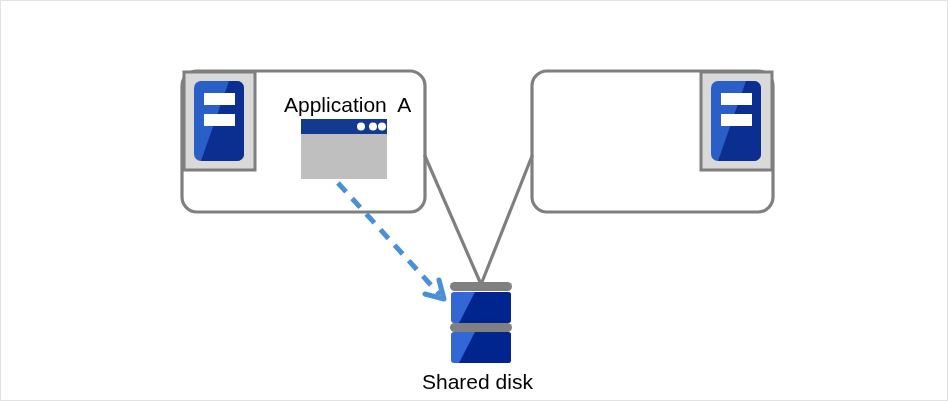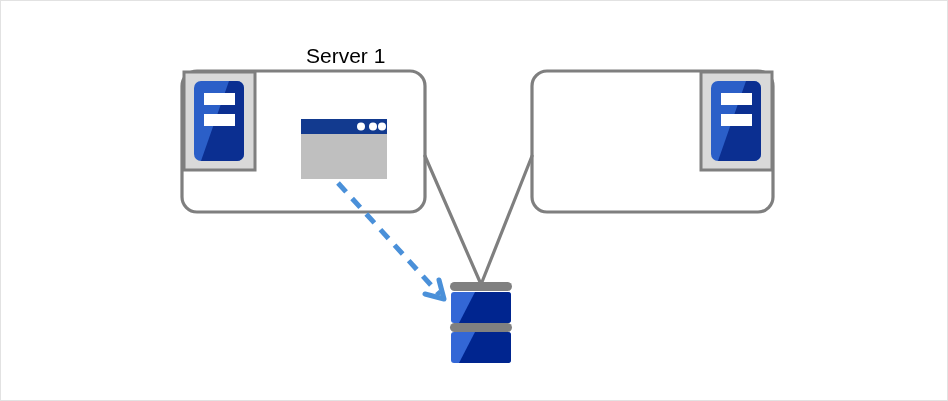--- a/index.html
+++ b/index.html
@@ -87,18 +87,19 @@
       <rect x="449" y="281" width="62" height="9" rx="4.5" ry="4.5" fill="#808080"></rect>
       <rect x="450" y="291" width="60" height="31" rx="3" ry="3" fill="#3367d6"></rect>
       <path d="M 474 291 L 507 291 A 3 3 0 0 1 510 294 L 510 319 A 3 3 0 0 1 507 322 L 458 322 Z" fill="#00258f"></path>
       <rect x="449" y="322" width="62" height="9" rx="4.5" ry="4.5" fill="#808080"></rect>
       <rect x="450" y="331" width="60" height="31" rx="3" ry="3" fill="#3367d6"></rect>
       <path d="M 474 331 L 507 331 A 3 3 0 0 1 510 334 L 510 359 A 3 3 0 0 1 507 362 L 458 362 Z" fill="#00258f"></path>
     </g>
 
   </svg>
 
-  <div class="label" id="server1-title">Server 1</div>
 
 
+  <div class="label" id="app-a-title">Application  A</div>
 
+  <div class="label" id="disk-title">Shared disk</div>
 
 </div>
 
 </body></html>

